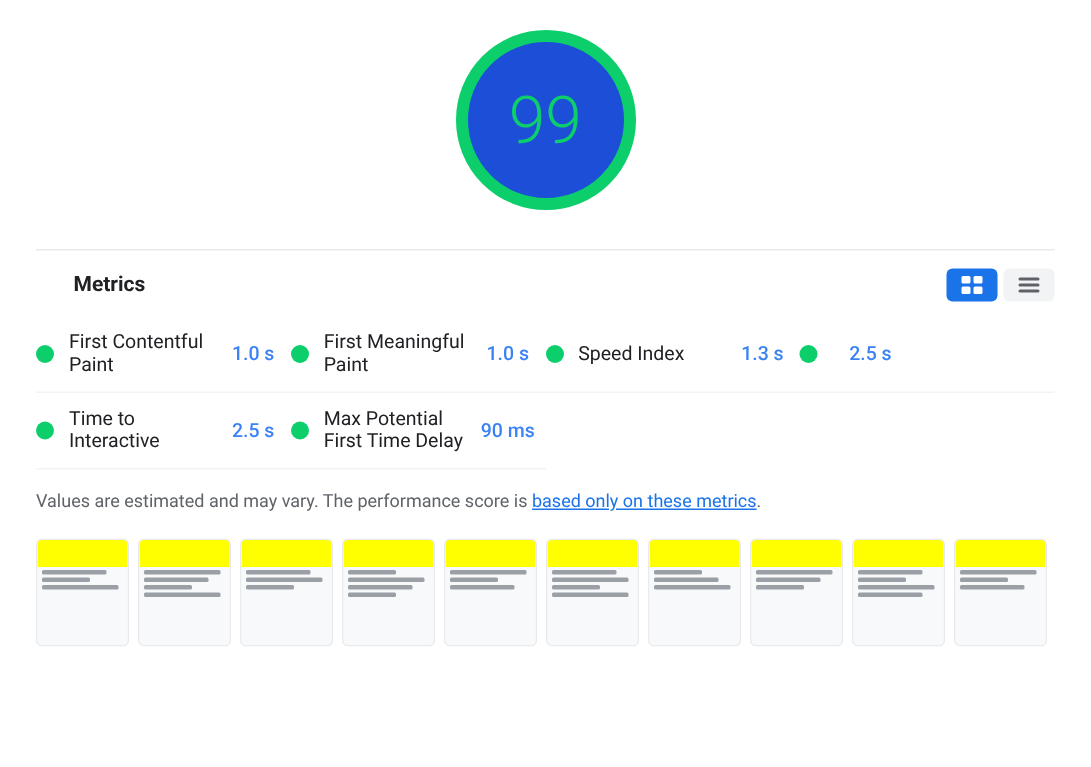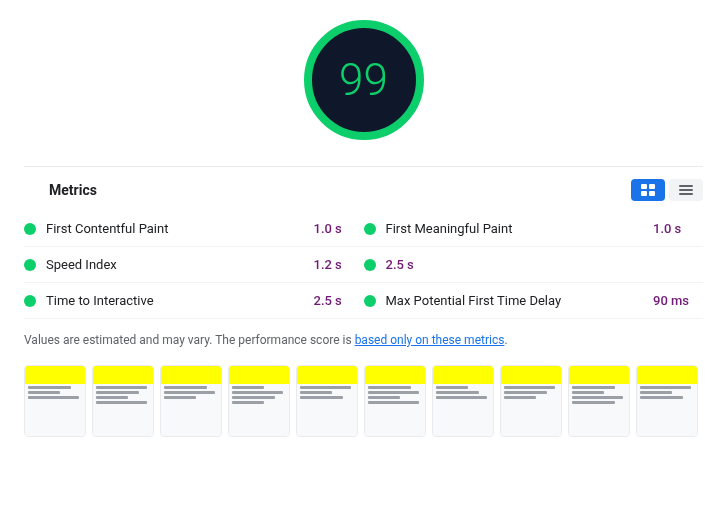--- a/index.html
+++ b/index.html
@@ -17,21 +17,21 @@
       display: flex;
       flex-direction: column;
       align-items: center;
       margin-bottom: 16px;
     }
     .score-circle {
       width: 120px;
       height: 120px;
       border-radius: 50%;
       border: 8px solid #0cce6b;
-      background: #0f172a;
+      background: #1d4ed8;
       display: flex;
       align-items: center;
       justify-content: center;
       margin-bottom: 10px;
     }
     .score-number {
       font-size: 44px;
       font-weight: 300;
       color: #0cce6b;
     }
@@ -76,21 +76,21 @@
       color: #fff;
     }
     .toggle-btn.inactive {
       background: #f1f3f4;
       color: #5f6368;
     }
 
     
     .metrics-grid {
       display: grid;
-      grid-template-columns: 1fr 1fr;
+      grid-template-columns: 1fr 1fr 1fr 1fr;
       gap: 0;
     }
     .metric-row {
       display: flex;
       align-items: center;
       padding: 10px 0;
       border-bottom: 1px solid #f1f3f4;
     }
     .metric-dot {
       width: 12px;
@@ -100,24 +100,24 @@
       margin-right: 10px;
       flex-shrink: 0;
     }
     .metric-name {
       font-size: 13px;
       color: #202124;
       flex: 1;
     }
     .metric-value {
       font-size: 13px;
-      color: #701a75;
+      color: #3b82f6;
       font-weight: 500;
       min-width: 50px;
-      text-align: left;
+      text-align: center;
     }
 
     
     .note {
       font-size: 12px;
       color: #5f6368;
       margin-top: 12px;
       margin-bottom: 16px;
       line-height: 1.5;
     }
@@ -234,21 +234,21 @@
 
     <div class="metric-row">
       <div class="metric-dot"></div>
       <span class="metric-name">First Meaningful Paint</span>
       <span class="metric-value">1.0 s</span>
     </div>
 
     <div class="metric-row">
       <div class="metric-dot"></div>
       <span class="metric-name">Speed Index</span>
-      <span class="metric-value">1.2 s</span>
+      <span class="metric-value">1.3 s</span>
     </div>
 
     <div class="metric-row">
       <div class="metric-dot"></div>
       <span class="metric-value">2.5 s</span>
     </div>
 
     <div class="metric-row">
       <div class="metric-dot"></div>
       <span class="metric-name">Time to Interactive</span>

